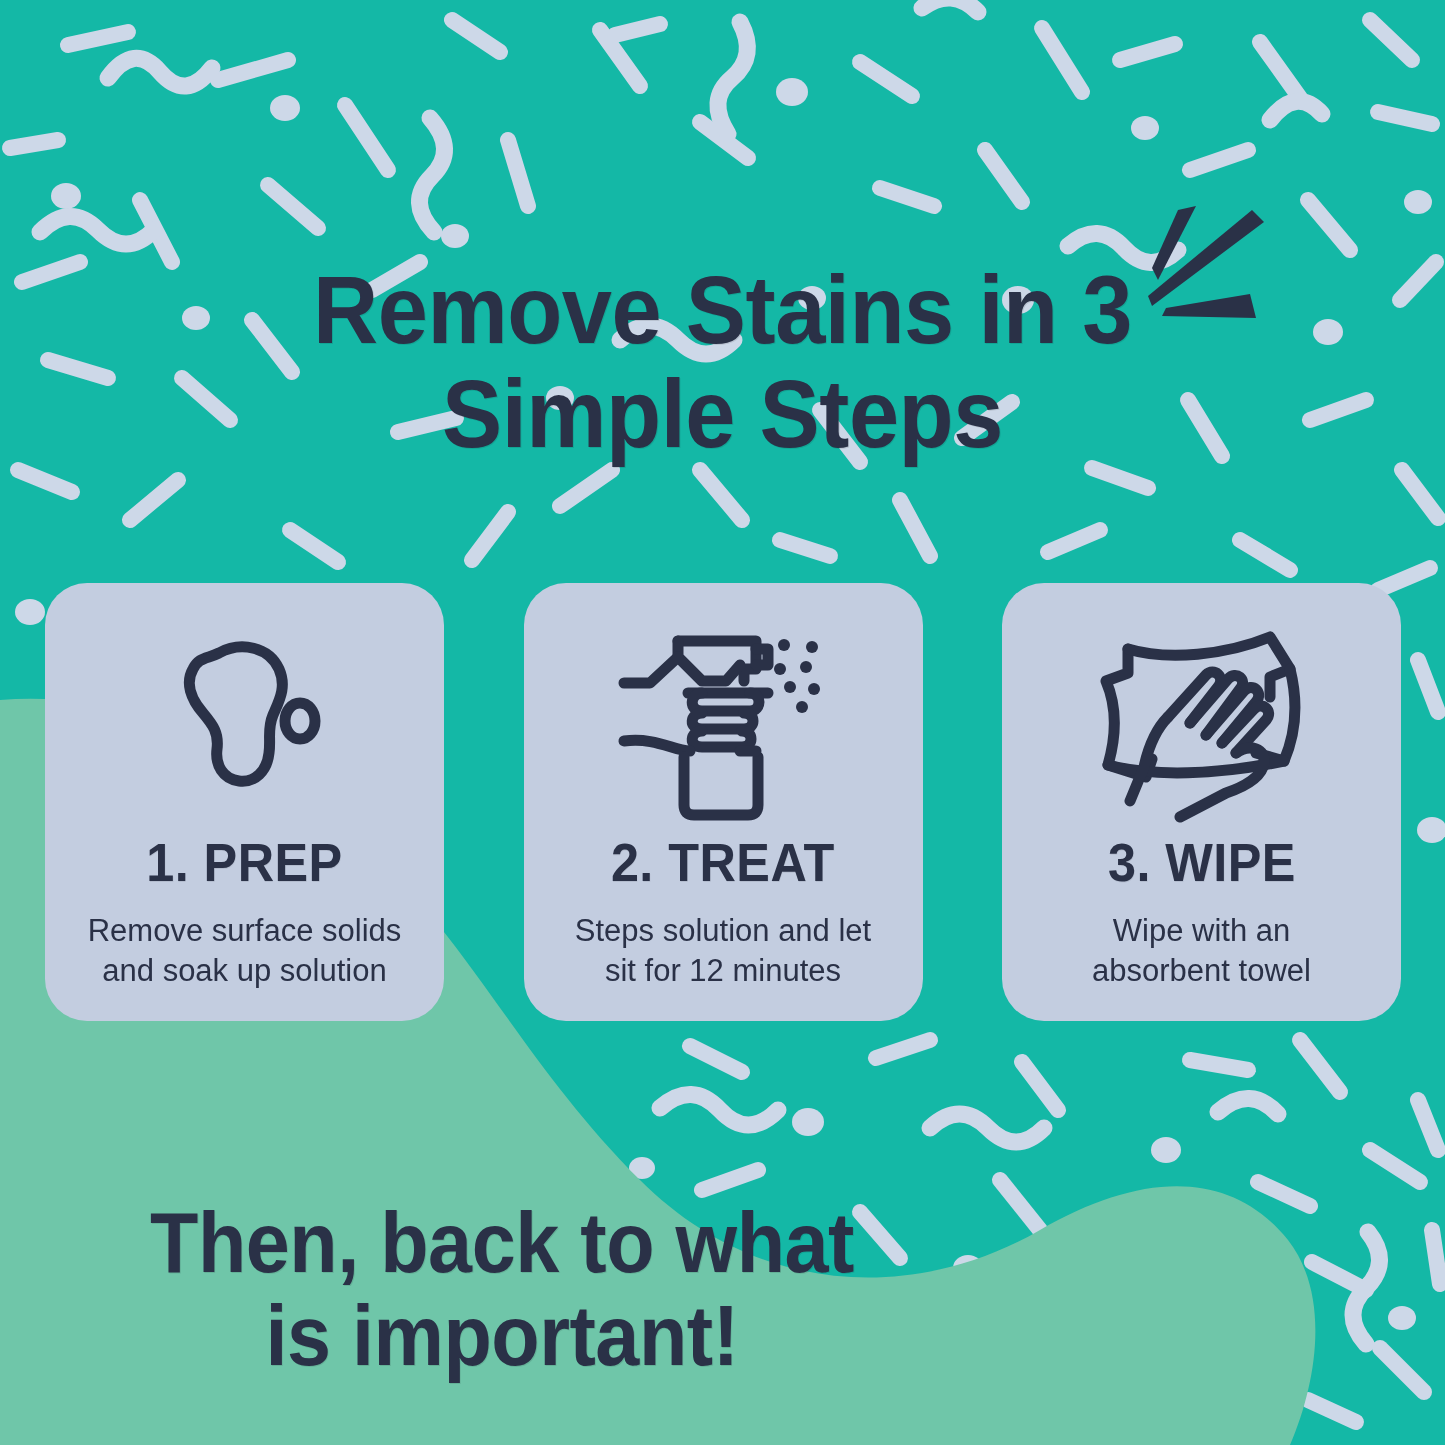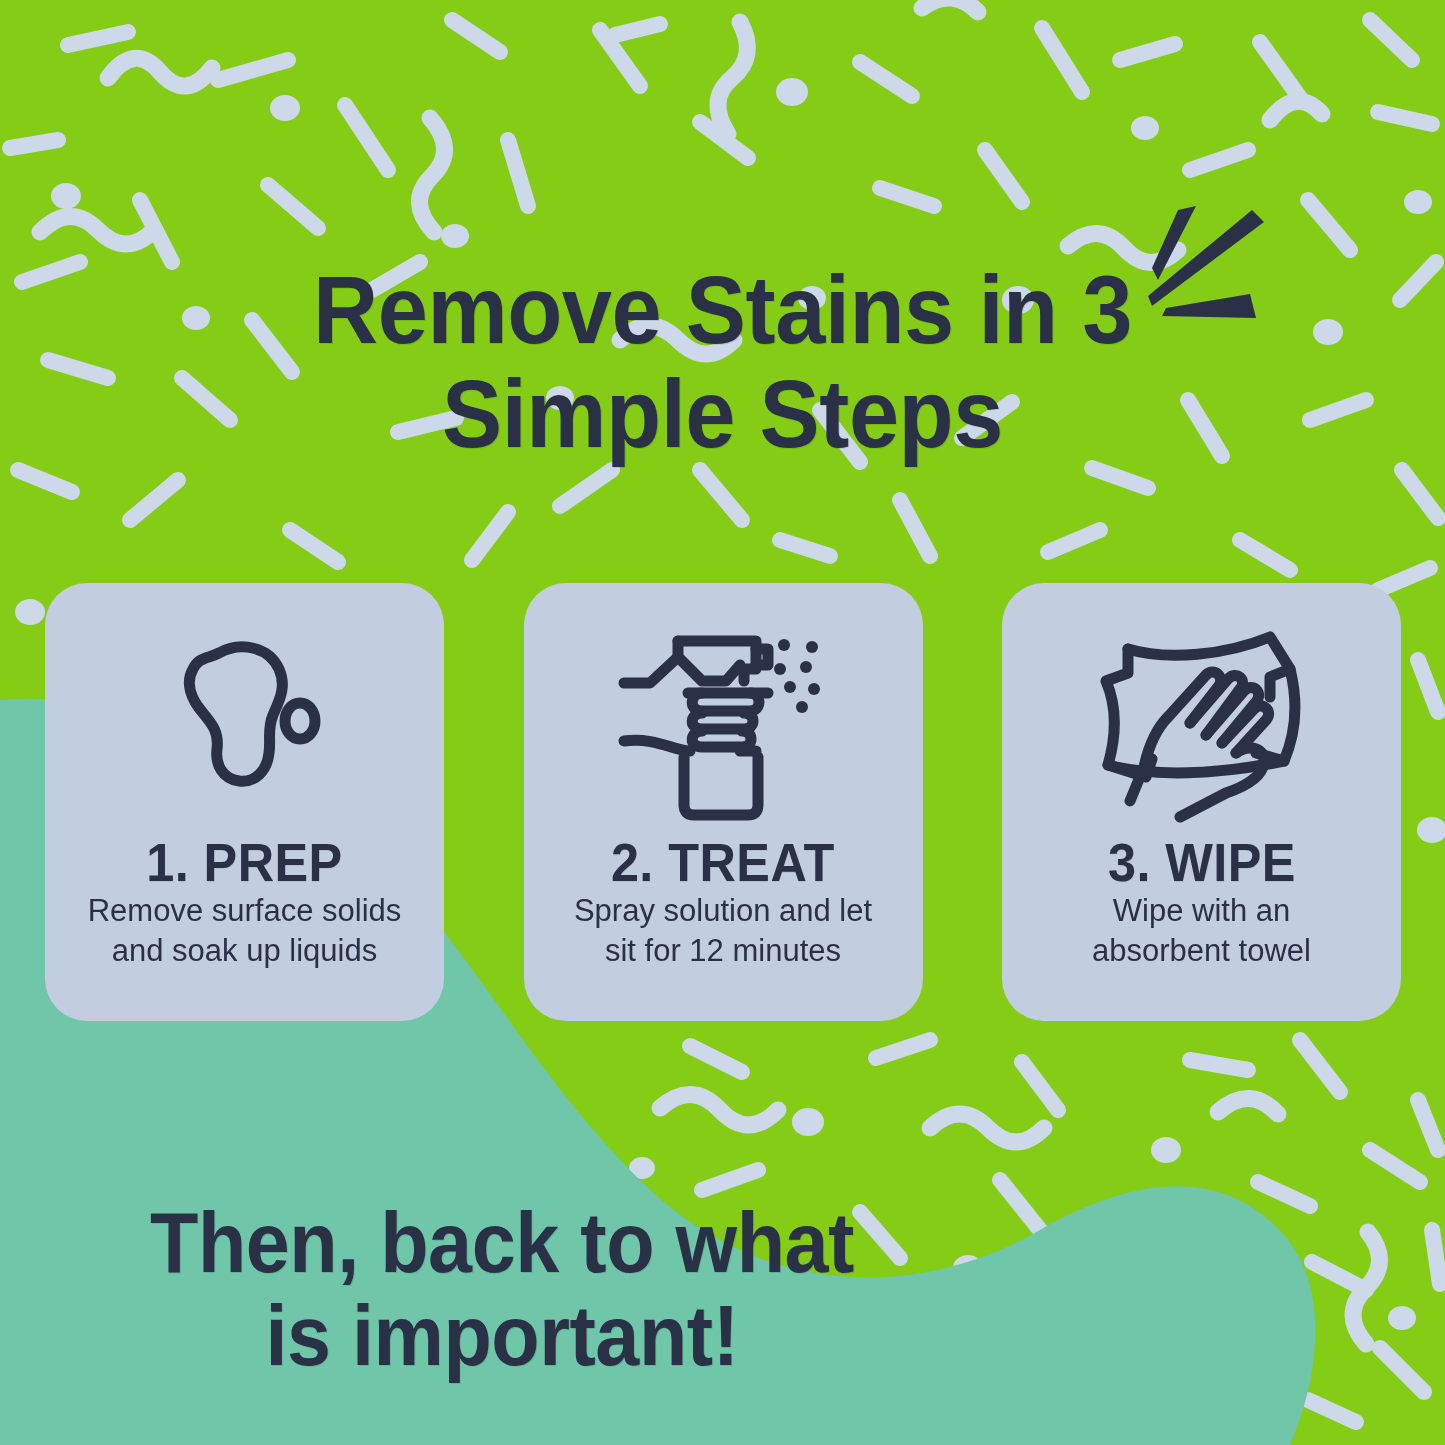--- a/index.html
+++ b/index.html
@@ -12,21 +12,21 @@
     overflow: hidden;
     font-family: "Liberation Sans", sans-serif;
     background: #dde5f2;
   }
 
   #poster {
     position: relative;
     width: 1445px;
     height: 1445px;
     overflow: hidden;
-    background: #84cc16;
+    background: #14b8a6;
   }
 
   .layer {
     position: absolute;
     inset: 0;
     width: 1445px;
     height: 1445px;
   }
 
   
@@ -107,21 +107,21 @@
     transform: scaleX(0.95);
     text-shadow: 0.5px 0.5px 0 rgba(0,0,0,0.08);
   }
   .card-desc {
     color: #2a3147;
     font-family: "Liberation Sans", sans-serif;
     font-weight: 500;
     font-size: 31px;
     line-height: 40px;
     text-align: center;
-    margin-top: 0;
+    margin-top: 20px;
     max-width: 390px;
   }
 
   
   #tagline-block {
     position: absolute;
     z-index: 5;
     left: 88px;
     top: 1196px;
     width: 900px;
@@ -295,21 +295,21 @@
                      C 74 108, 68 100, 58 88
                      C 46 74, 40 58, 48 44
                      C 54 32, 62 34, 74 28 Z"></path>
             <ellipse cx="155" cy="96" rx="15" ry="18"></ellipse>
           </g>
         </svg>
       </div>
       <div class="card-title">1. PREP</div>
       <div class="card-desc">
         <span>Remove surface solids</span><br>
-        <span>and soak up liquids</span>
+        <span>and soak up solution</span>
       </div>
     </div>
 
     <div class="step-card">
       <div class="card-icon">
         <svg width="214" height="200" viewBox="0 0 214 200">
           <g fill="none" stroke="#2a3147" stroke-width="11" stroke-linecap="round" stroke-linejoin="round">
 
             <path d="M 62 16 L 140 16 L 140 44 L 128 44 L 128 56"></path>
             <path d="M 62 16 L 62 32 L 86 56 L 110 56 L 124 40"></path>
@@ -336,21 +336,21 @@
             <circle cx="164" cy="44" r="6"></circle>
             <circle cx="190" cy="42" r="6"></circle>
             <circle cx="174" cy="62" r="6"></circle>
             <circle cx="198" cy="64" r="6"></circle>
             <circle cx="186" cy="82" r="6"></circle>
           </g>
         </svg>
       </div>
       <div class="card-title">2. TREAT</div>
       <div class="card-desc">
-        <span>Spray solution and let</span><br>
+        <span>Steps solution and let</span><br>
         <span>sit for 12 minutes</span>
       </div>
     </div>
 
     <div class="step-card">
       <div class="card-icon">
         <svg width="216" height="200" viewBox="0 0 216 200">
           <g fill="none" stroke="#2a3147" stroke-width="11" stroke-linecap="round" stroke-linejoin="round">
 
             <path d="M 34 24 L 34 48 L 12 56

